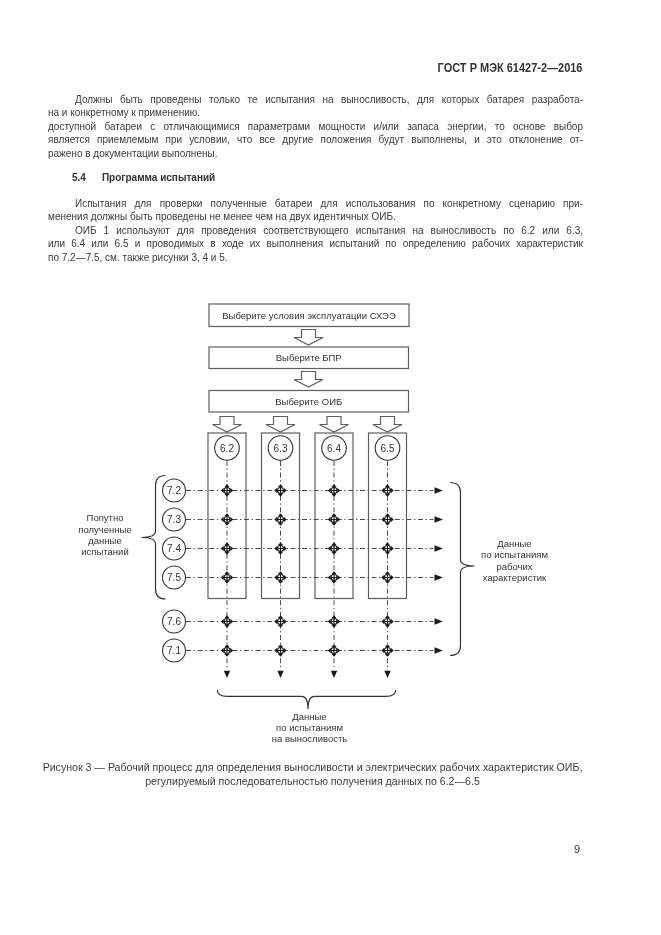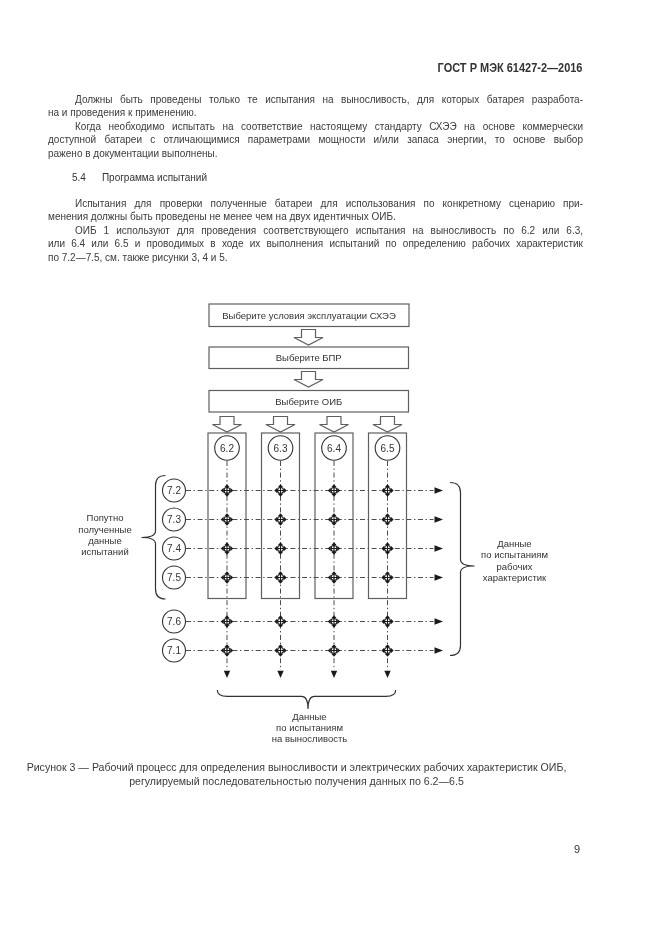--- a/index.html
+++ b/index.html
@@ -1,34 +1,34 @@
 <!DOCTYPE html>
 <html><head>
 <meta charset="utf-8">
 <style>
   html,body{margin:0;padding:0;}
   body{width:661px;height:935px;background:#fff;font-family:"Liberation Sans",sans-serif;color:#3b3b3b;position:relative;overflow:hidden;}
   .hdr{position:absolute;top:60px;right:79px;font-size:13px;font-weight:bold;color:#333;transform:scaleX(0.845);transform-origin:100% 50%;}
   .txt{position:absolute;left:48px;top:92.5px;width:535px;font-size:10px;line-height:13.5px;}
   .j{text-align:justify;text-align-last:justify;}
   .i{text-indent:27px;}
-  .h54{font-weight:normal;margin:10.9px 0 12.5px 0;color:#333;}
-  .cap{position:absolute;left:0;top:760px;width:593px;text-align:center;font-size:10.6px;line-height:14px;color:#3b3b3b;}
+  .h54{font-weight:bold;margin:10.9px 0 12.5px 0;color:#333;}
+  .cap{position:absolute;left:0;top:760px;width:593px;text-align:center;font-size:10.6px;line-height:14px;color:#3b3b3b;padding-left:16px;}
   .pnum{position:absolute;top:843px;left:574px;font-size:11px;color:#333;}
   svg{position:absolute;left:0;top:295px;}
   svg text{font-family:"Liberation Sans",sans-serif;fill:#333;}
 </style>
 </head>
 <body>
 <div class="hdr">ГОСТ Р МЭК 61427-2—2016</div>
 <div class="txt">
   <div class="j i">Должны быть проведены только те испытания на выносливость, для которых батарея разработа-</div>
-  <div>на и проведения к применению.</div>
-  <div class="j i">Когда необходимо испытать на соответствие настоящему стандарту СХЭЭ на основе коммерчески</div>
+  <div>на и конкретному к применению.</div>
   <div class="j">доступной батареи с отличающимися параметрами мощности и/или запаса энергии, то основе выбор</div>
+  <div class="j">является приемлемым при условии, что все другие положения будут выполнены, и это отклонение от-</div>
   <div>ражено в документации выполнены.</div>
   <div class="h54" style="text-indent:24px">5.4<span style="display:inline-block;width:16px"></span>Программа испытаний</div>
   <div class="j i">Испытания для проверки полученные батареи для использования по конкретному сценарию при-</div>
   <div>менения должны быть проведены не менее чем на двух идентичных ОИБ.</div>
   <div class="j i">ОИБ 1 используют для проведения соответствующего испытания на выносливость по 6.2 или 6.3,</div>
   <div class="j" style="word-spacing:-0.2px">или 6.4 или 6.5 и проводимых в ходе их выполнения испытаний по определению рабочих характеристик</div>
   <div>по 7.2—7.5, см. также рисунки 3, 4 и 5.</div>
 </div>
 
 <svg width="661" height="465" viewBox="0 0 661 465">

